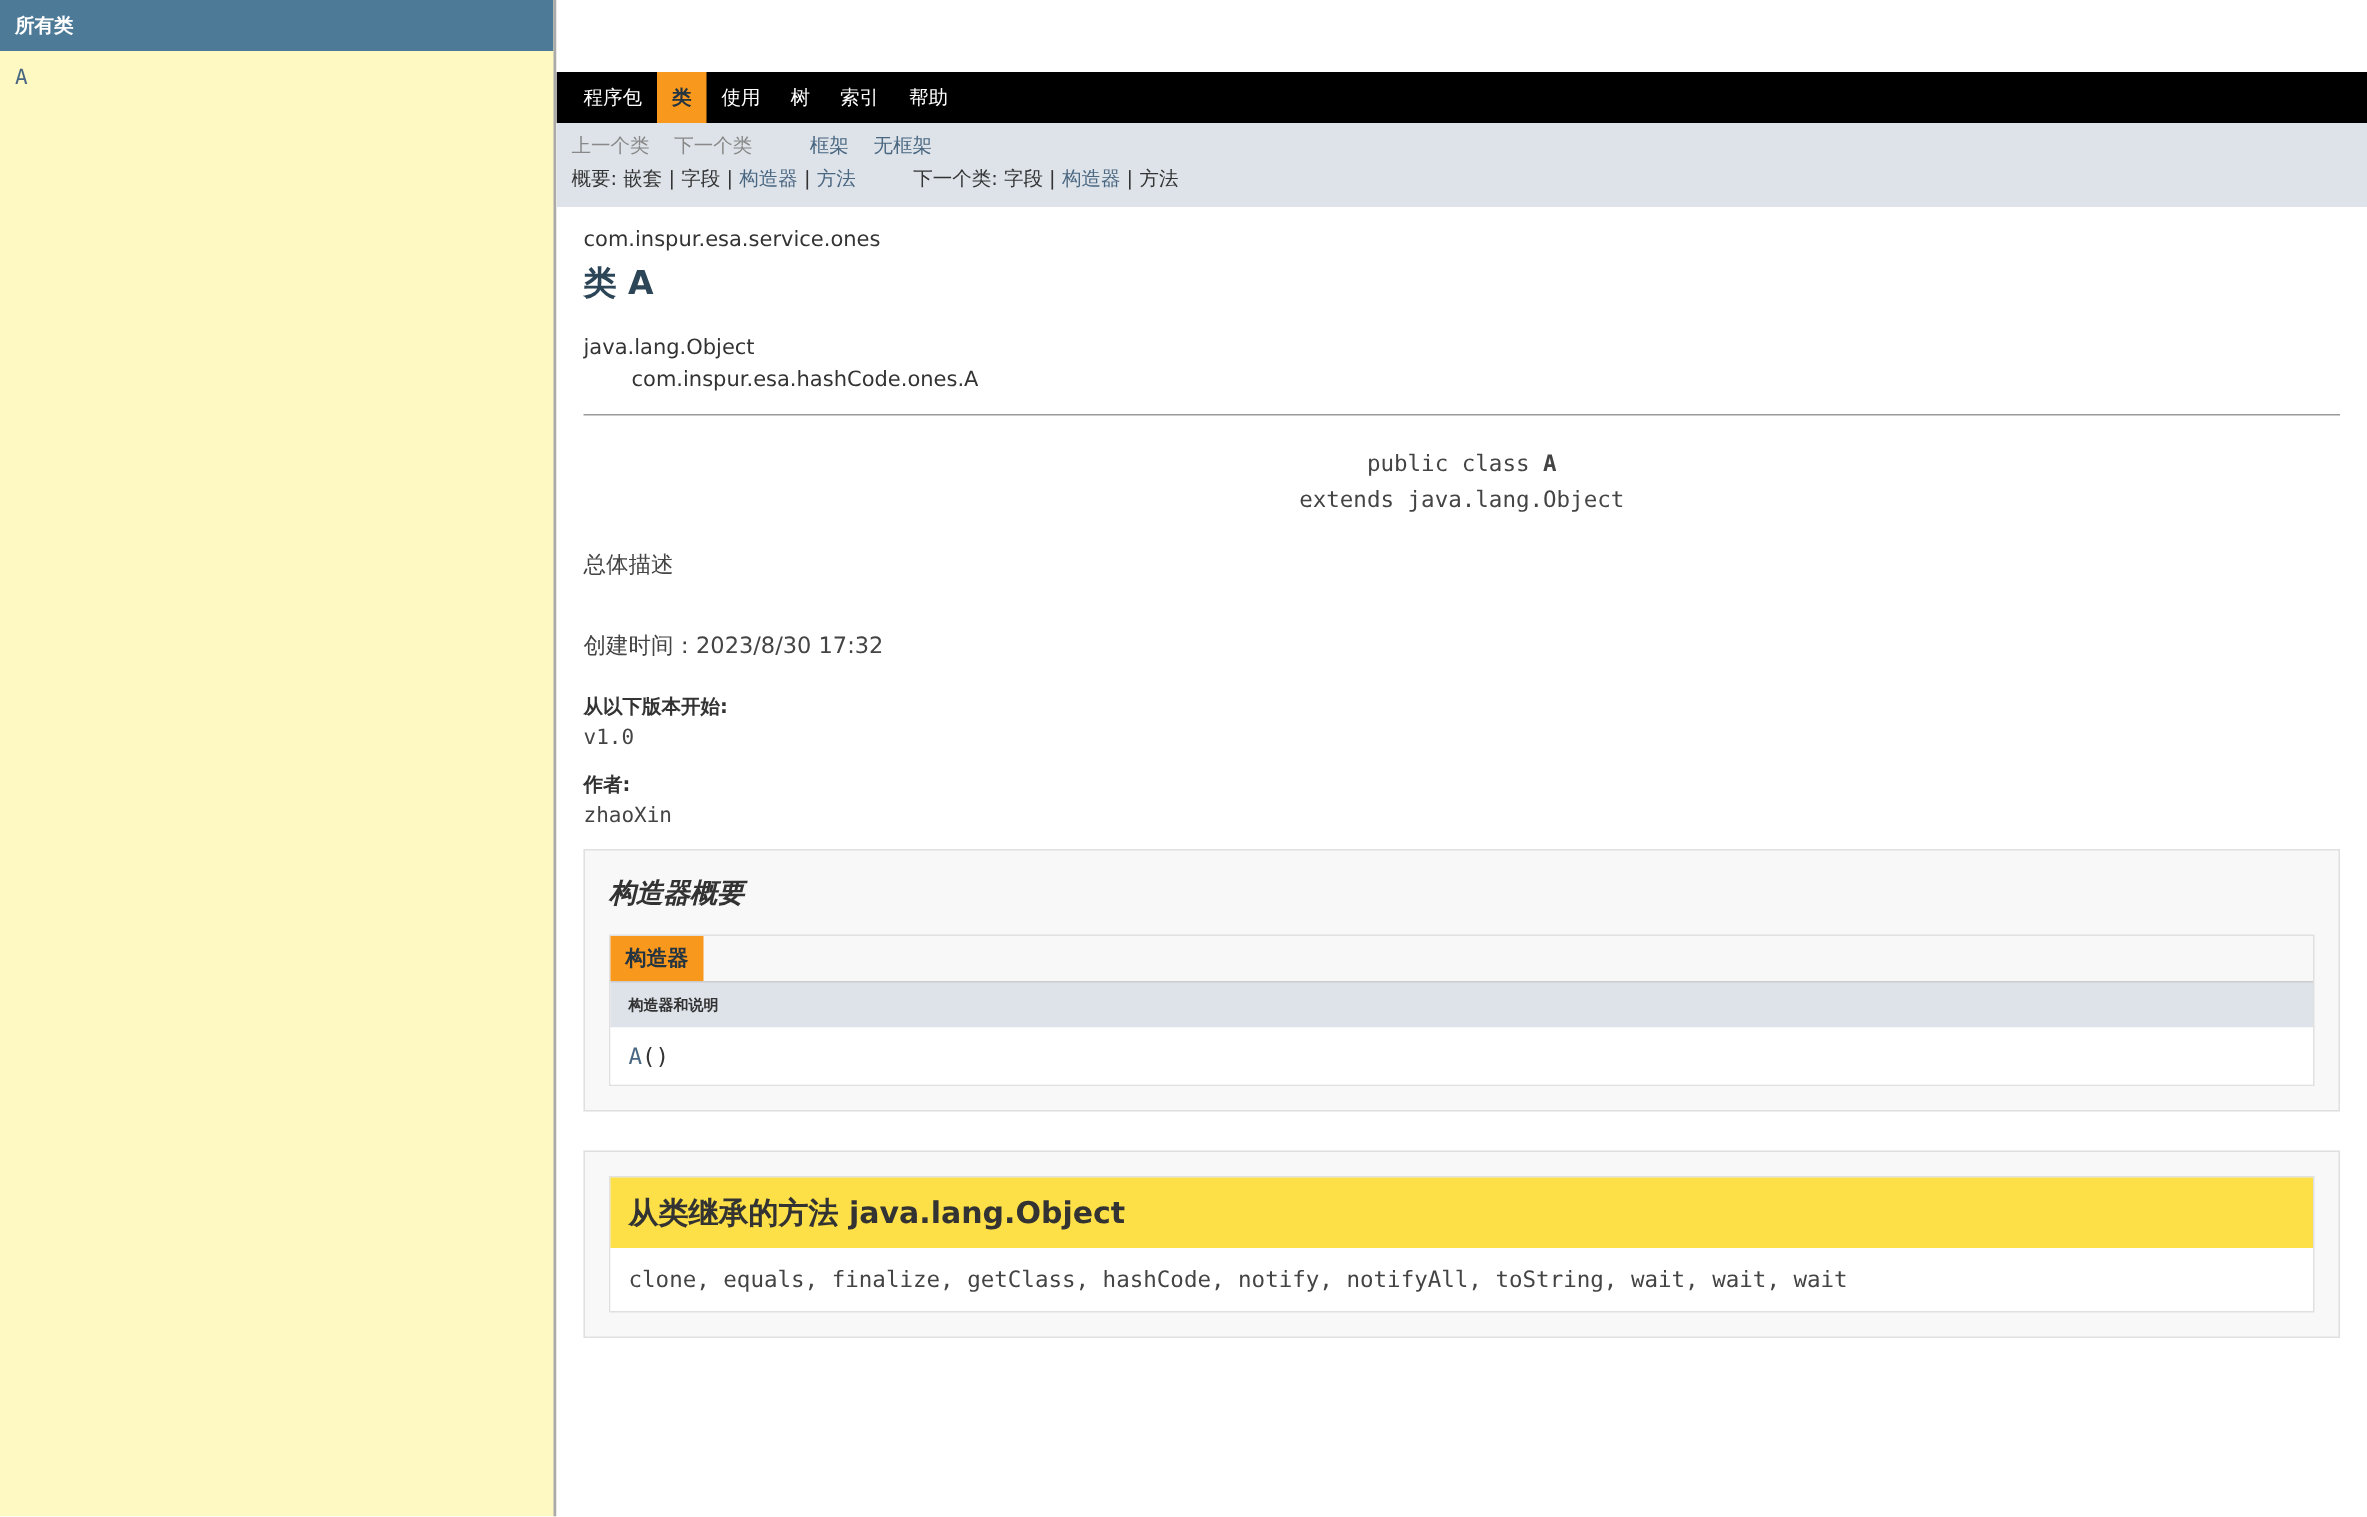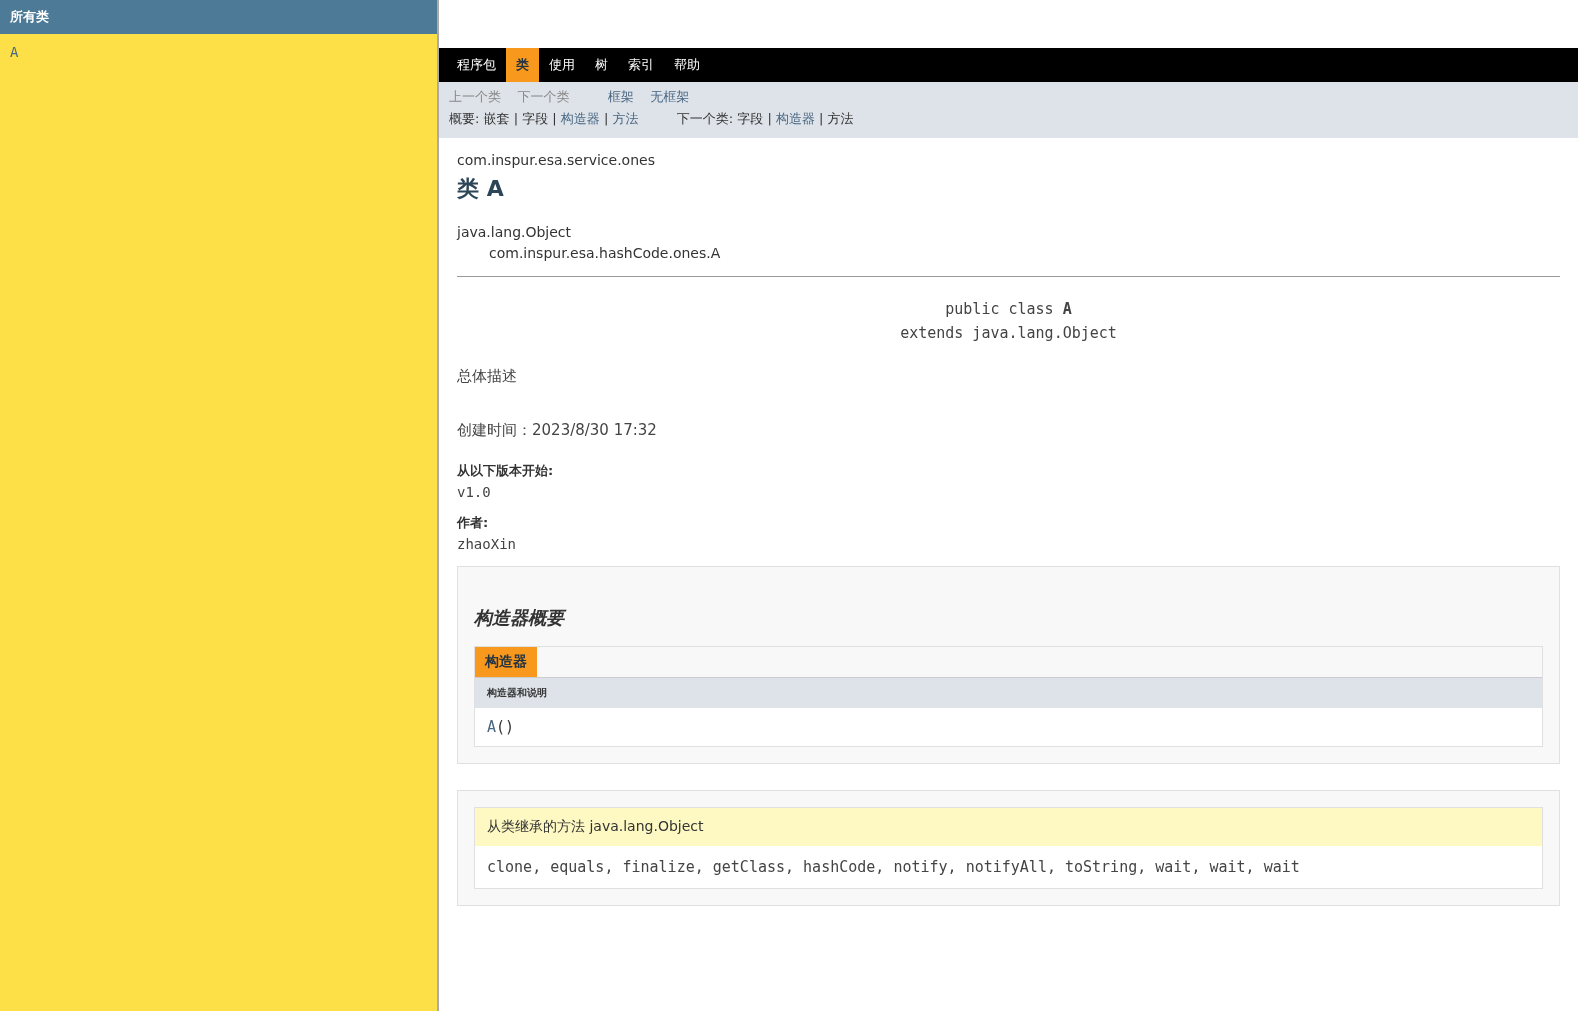--- a/index.html
+++ b/index.html
@@ -5,24 +5,24 @@
     * { box-sizing: border-box; margin: 0; padding: 0; }
     body {
       font-family: 'DejaVu Sans', Arial, sans-serif;
       font-size: 14px;
       color: #333;
       display: flex;
       height: 100vh;
       overflow: hidden;
     }
     .left-frame {
-      width: 439px;
+      width: 371px;
       border-right: 2px solid #aaa;
       overflow-y: auto;
-      background: #fde047;
+      background: #fef9c3;
     }
     .left-header {
       background: #4d7a97;
       color: #fff;
       font-weight: bold;
       padding: 8px 10px;
       font-size: 13px;
     }
     .left-content {
       padding: 10px;
@@ -146,21 +146,20 @@
       border: 1px solid #e0e0e0;
       margin-bottom: 26px;
       padding: 16px;
     }
     .section-title {
       font-size: 18px;
       font-weight: bold;
       font-style: italic;
       color: #333;
       margin-bottom: 16px;
-      margin-top: 23px;
     }
     .table-container {
       border: 1px solid #e0e0e0;
     }
     .table-caption {
       background: #f8981d;
       color: #253441;
       font-weight: bold;
       padding: 6px 10px;
       font-size: 14px;
@@ -177,24 +176,24 @@
       background: #fff;
       padding: 10px 12px;
       font-family: 'DejaVu Sans Mono', monospace;
       font-size: 15px;
     }
     .table-row a {
       color: #4a6782;
       text-decoration: none;
     }
     .inherited-header {
-      background: #fef9c3;
+      background: #fde047;
       padding: 10px 12px;
-      font-weight: normal;
-      font-size: 14px;
+      font-weight: bold;
+      font-size: 20px;
     }
     .inherited-methods {
       background: #fff;
       padding: 12px;
       font-family: 'DejaVu Sans Mono', monospace;
       font-size: 15px;
       color: #444;
     }
   </style>
 </head>

